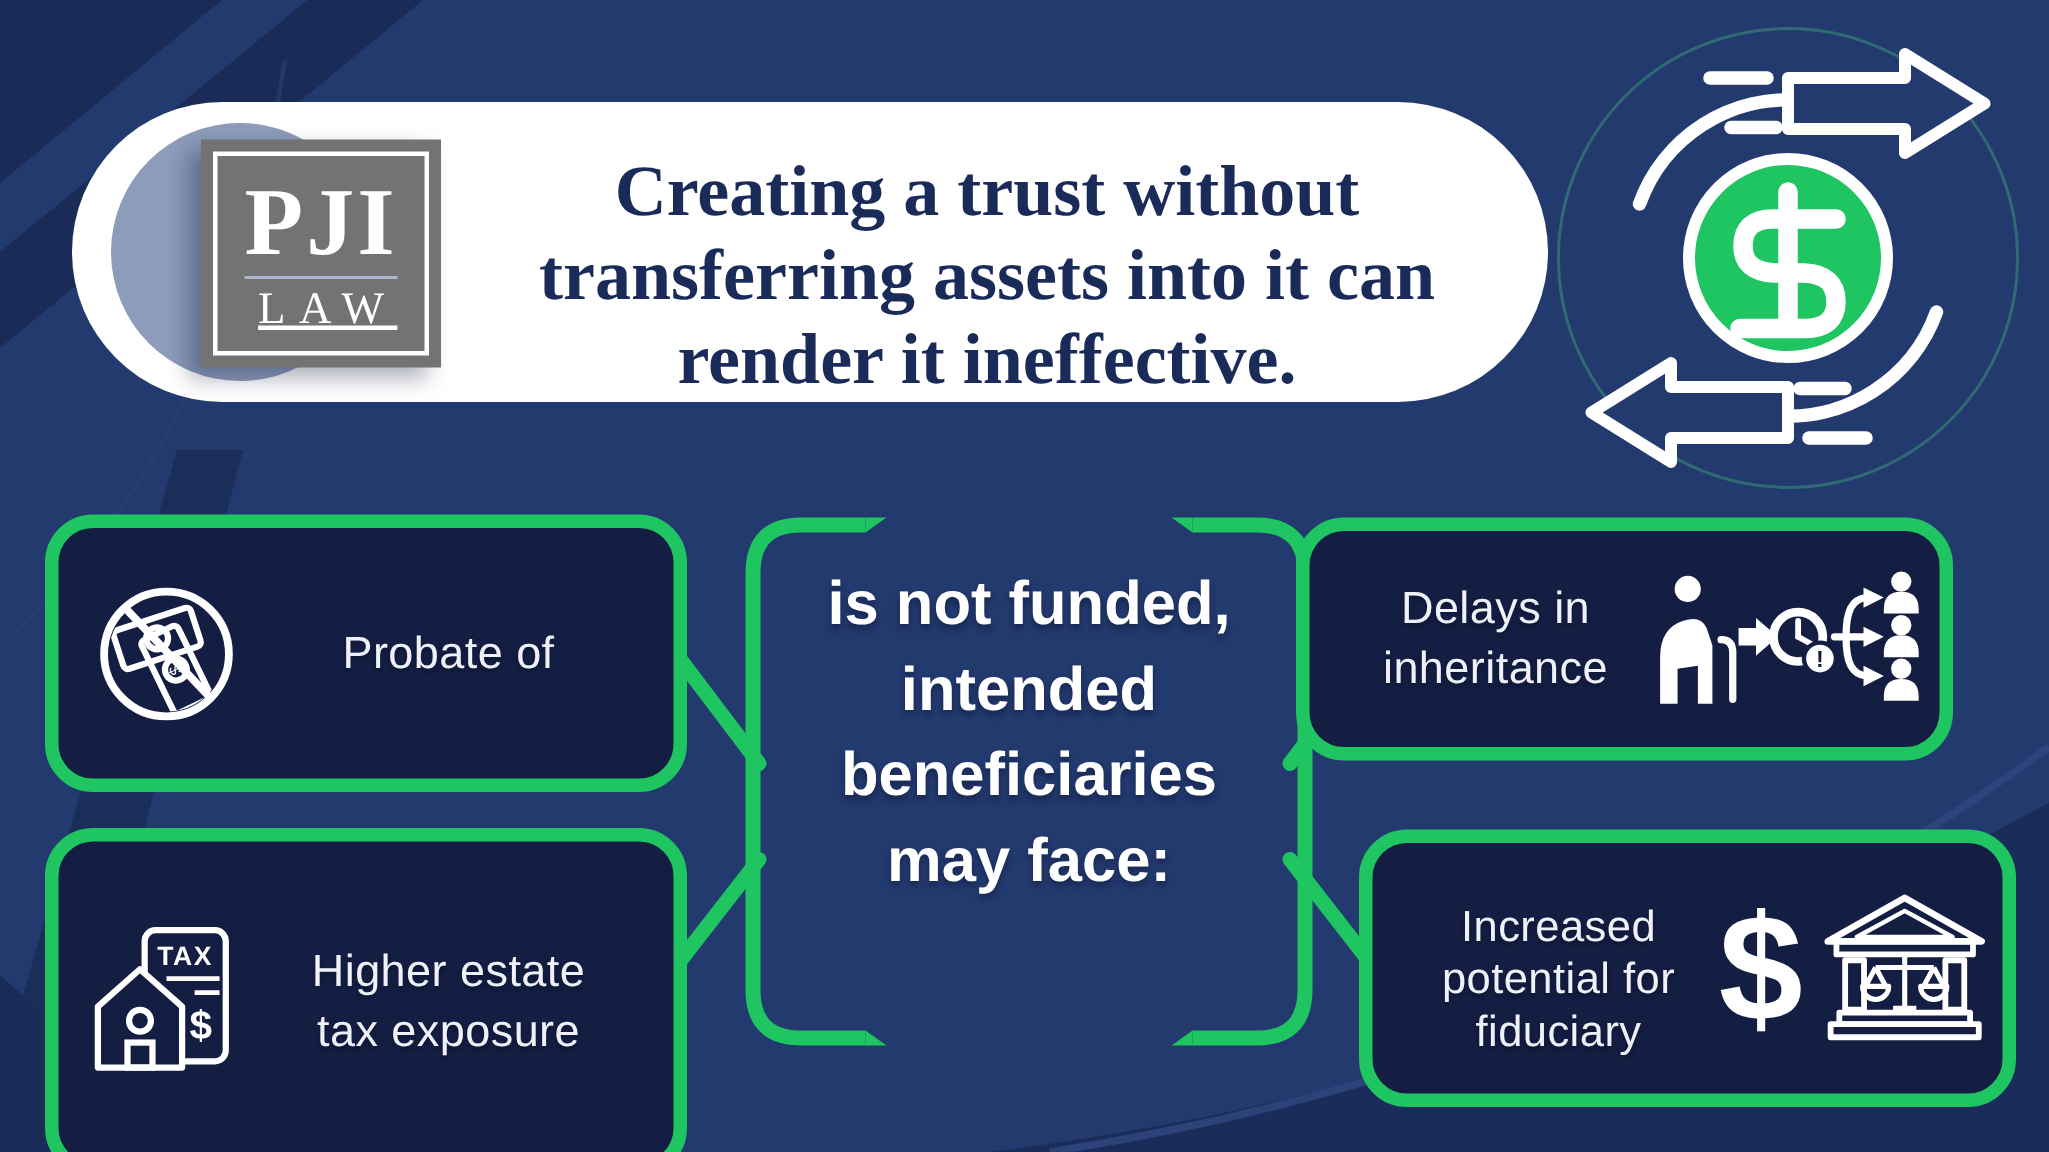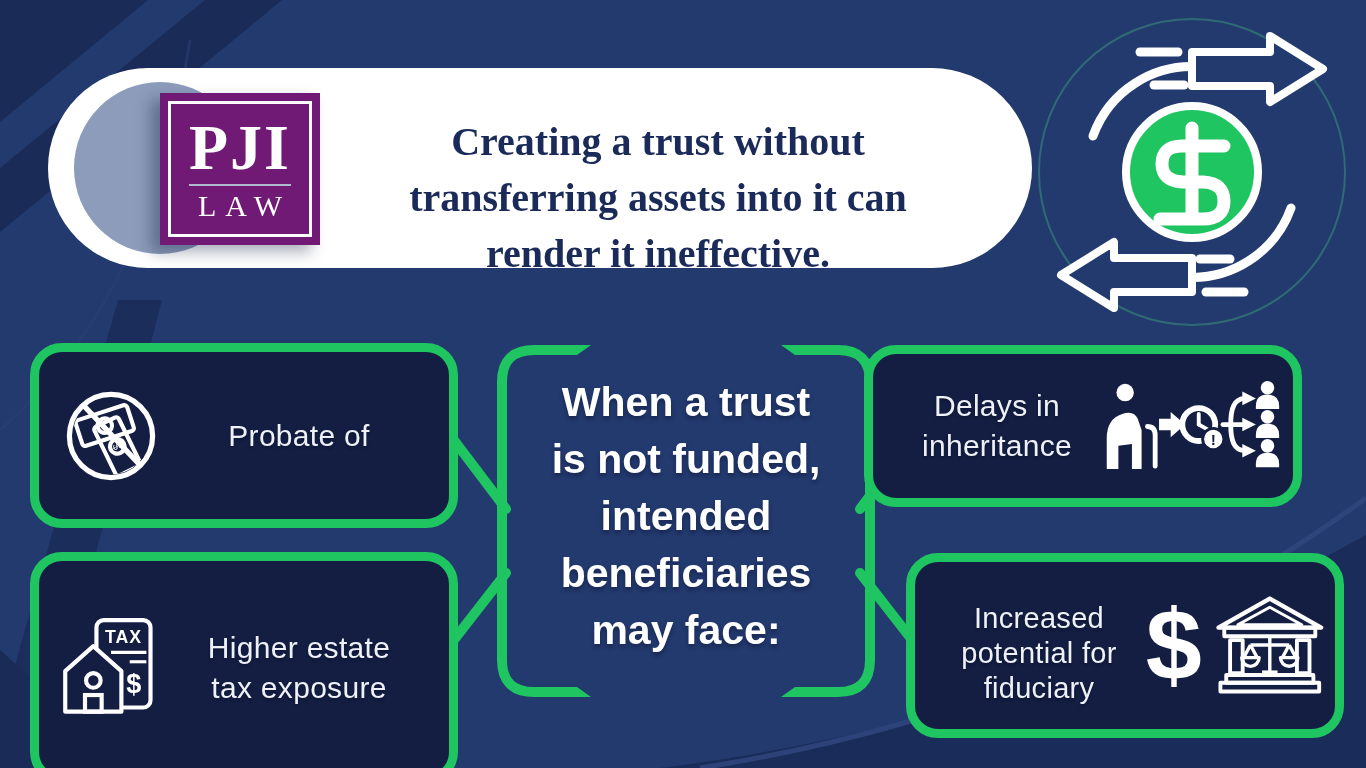--- a/index.html
+++ b/index.html
@@ -13,36 +13,36 @@
   
   .banner{
     position:absolute;left:48px;top:68px;width:984px;height:200px;
     background:#ffffff;border-radius:100px;overflow:hidden;z-index:3;
   }
   .grey-circle{
     position:absolute;left:26px;top:14px;width:172px;height:172px;
     border-radius:50%;background:#8C9CBA;
   }
   .logo-box{
-    position:absolute;left:112px;top:25px;width:160px;height:152px;
-    background:#701a75;padding:8px;box-sizing:border-box;
+    position:absolute;left:86px;top:25px;width:160px;height:152px;
+    background:#737373;padding:8px;box-sizing:border-box;
     box-shadow:-9px 7px 14px rgba(15,25,60,.35);
   }
   .logo-inner{
     width:100%;height:100%;border:3px solid #ffffff;box-sizing:border-box;
     display:flex;flex-direction:column;align-items:center;justify-content:center;
     color:#ffffff;font-family:"Liberation Serif", serif;
   }
   .logo-top{font-size:64px;line-height:62px;font-weight:700;letter-spacing:2px;}
   .logo-divider{width:74%;height:2px;background:#AEB8CE;margin:5px 0 4px 0;}
-  .logo-bottom{font-size:30px;line-height:32px;letter-spacing:9px;margin-right:-9px;font-weight:400;}
+  .logo-bottom{font-size:30px;line-height:32px;letter-spacing:9px;margin-right:-9px;font-weight:400;text-decoration:underline;}
   .headline{
-    position:absolute;left:280px;top:46px;width:660px;text-align:center;
+    position:absolute;left:280px;top:32px;width:660px;text-align:center;
     font-family:"Liberation Serif", serif;font-weight:700;
-    font-size:40px;line-height:56px;color:#1B2B59;
+    font-size:48px;line-height:56px;color:#1B2B59;
   }
   .headline .line{display:block;}
 
   
   .money-icon{position:absolute;left:1042px;top:22px;width:300px;height:300px;z-index:3;}
 
   
   .box{
     position:absolute;background:#131E42;border:9px solid #1EC561;
     border-radius:32px;box-sizing:border-box;display:flex;align-items:center;
@@ -248,20 +248,19 @@
           <path d="M26,65 A9,9 0 0 0 44,65 Z"></path>
           <path d="M75,52 L68,65 M75,52 L82,65"></path>
           <path d="M66,65 A9,9 0 0 0 84,65 Z"></path>
           <path d="M47,80 H63"></path>
         </g>
       </g>
     </svg>
   </div>
 
   <div class="center-text">
-    <span class="line">When a trust</span>
     <span class="line">is not funded,</span>
     <span class="line">intended</span>
     <span class="line">beneficiaries</span>
     <span class="line">may face:</span>
   </div>
 
 </div>
 
 </body></html>

